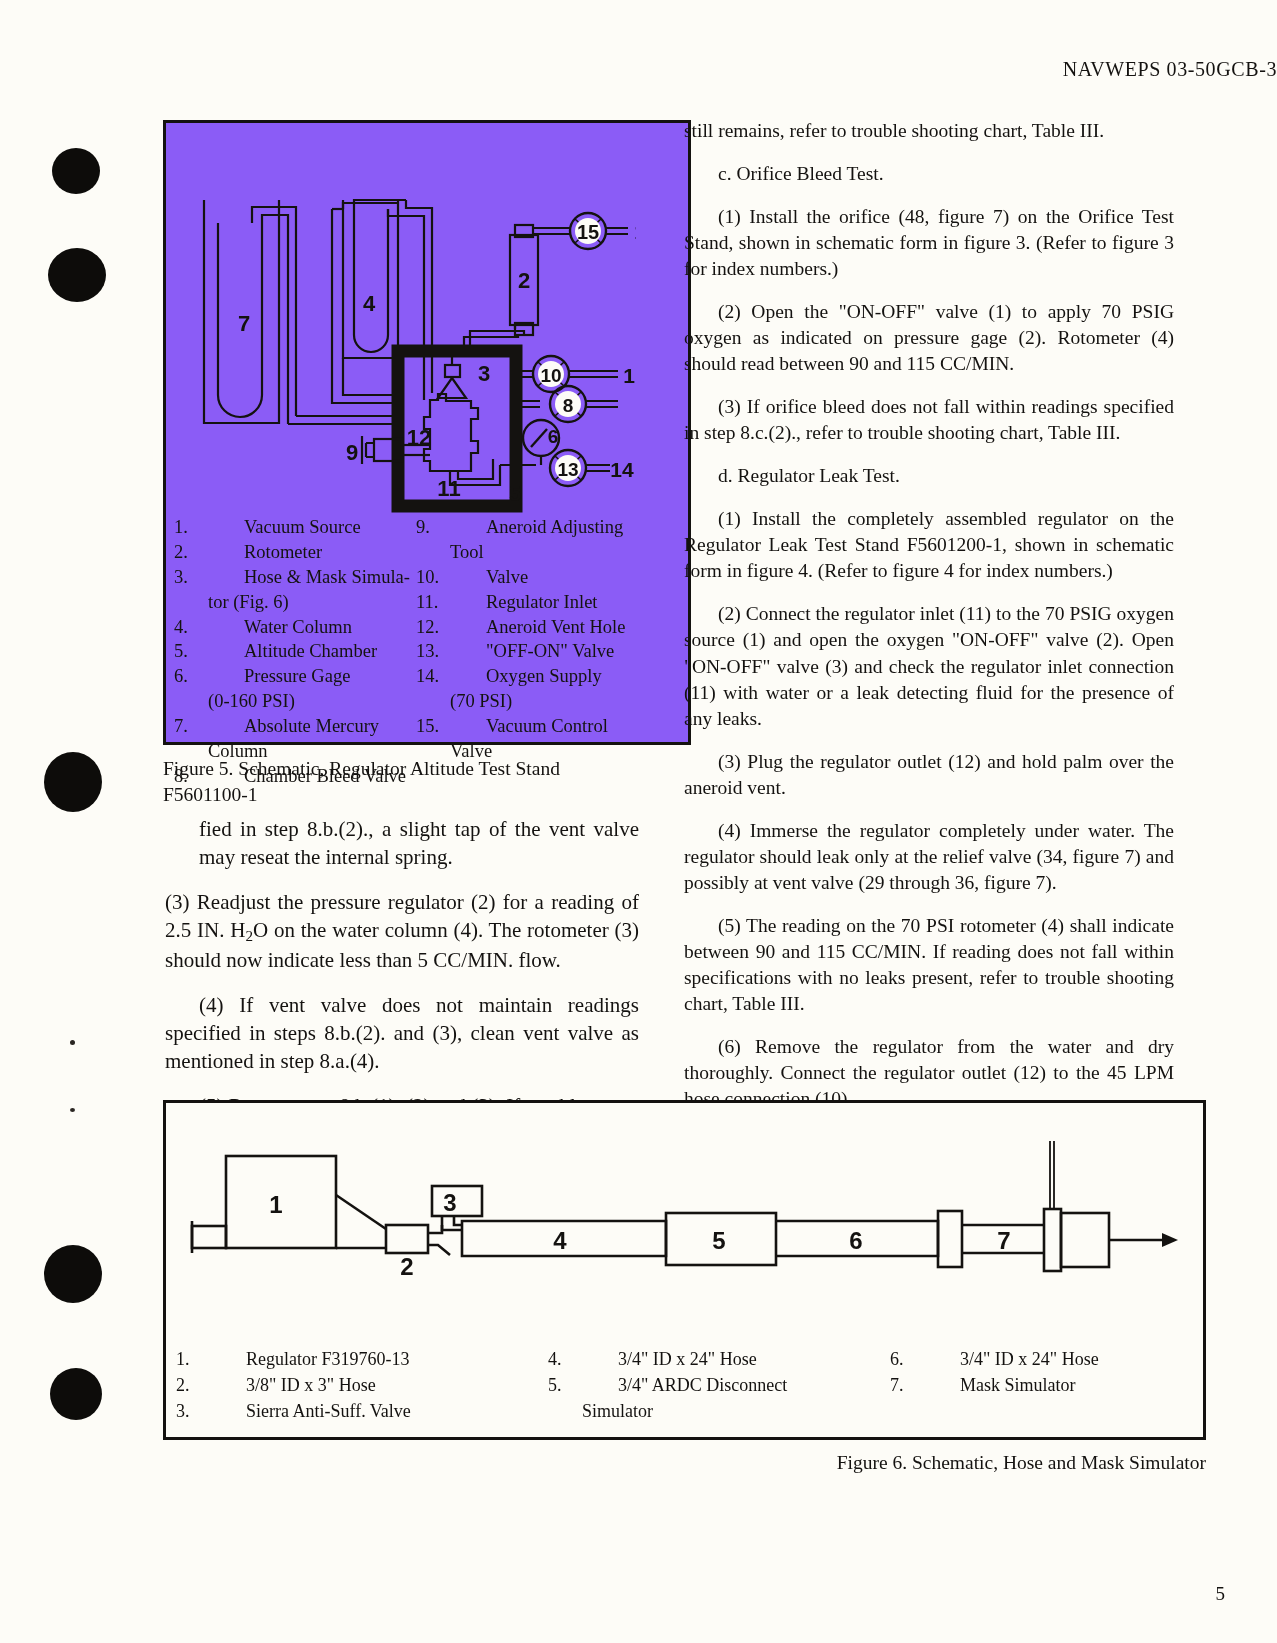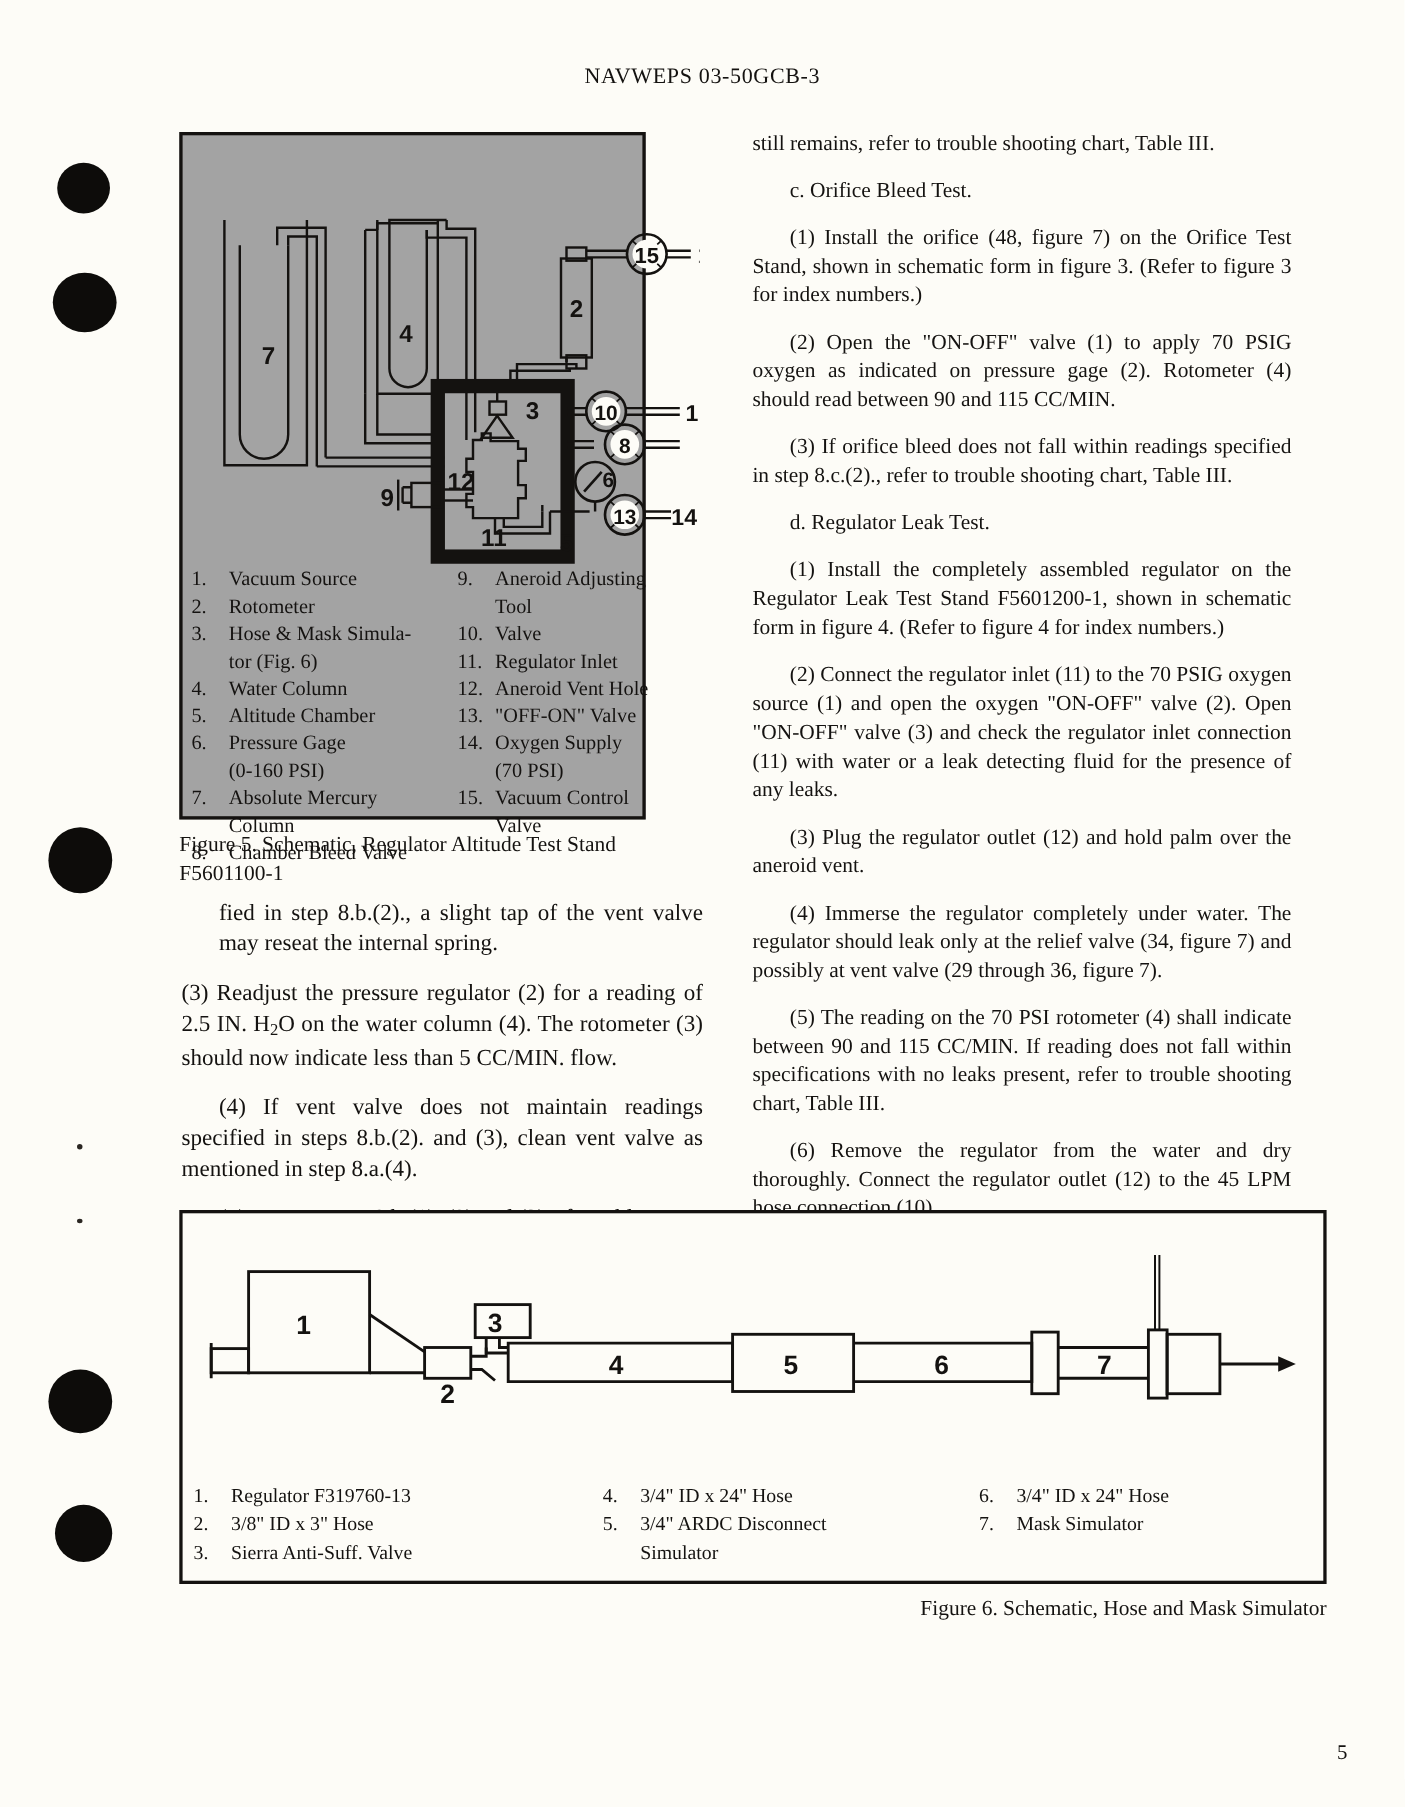--- a/index.html
+++ b/index.html
@@ -28,42 +28,42 @@
     background: #2a2622;
     border-radius: 50%;
   }
 
   
   .running-head {
     position: absolute;
     top: 58px;
     left: 0;
     width: 100%;
-    text-align: center;
+    text-align: right;
     font-size: 20px;
     letter-spacing: 0.6px;
   }
 
   
   .page-number {
     position: absolute;
     right: 52px;
     bottom: 38px;
     font-size: 19px;
   }
 
   
   .fig5-box {
     position: absolute;
     left: 163px;
     top: 120px;
-    width: 424px;
+    width: 528px;
     height: 625px;
     border: 3px solid #141210;
-    background: #a3a3a3;
+    background: #8b5cf6;
     box-sizing: border-box;
   }
   .fig5-art {
     position: absolute;
     left: 0;
     top: 0;
     width: 470px;
     height: 390px;
   }
 
@@ -84,21 +84,21 @@
   .fig5-legend .col.right { width: 216px; }
   .leg-row {
     display: flex;
     white-space: pre;
   }
   .leg-num {
     width: 34px;
     flex: 0 0 34px;
     text-align: left;
   }
-  .leg-txt { flex: 1 1 auto; }
+  .leg-txt { flex: 1 1 auto; margin-left: 36px; }
   .leg-cont { padding-left: 34px; }
 
   .fig5-caption {
     position: absolute;
     left: 163px;
     top: 756px;
     width: 478px;
     font-size: 19.5px;
     line-height: 1.35;
   }

